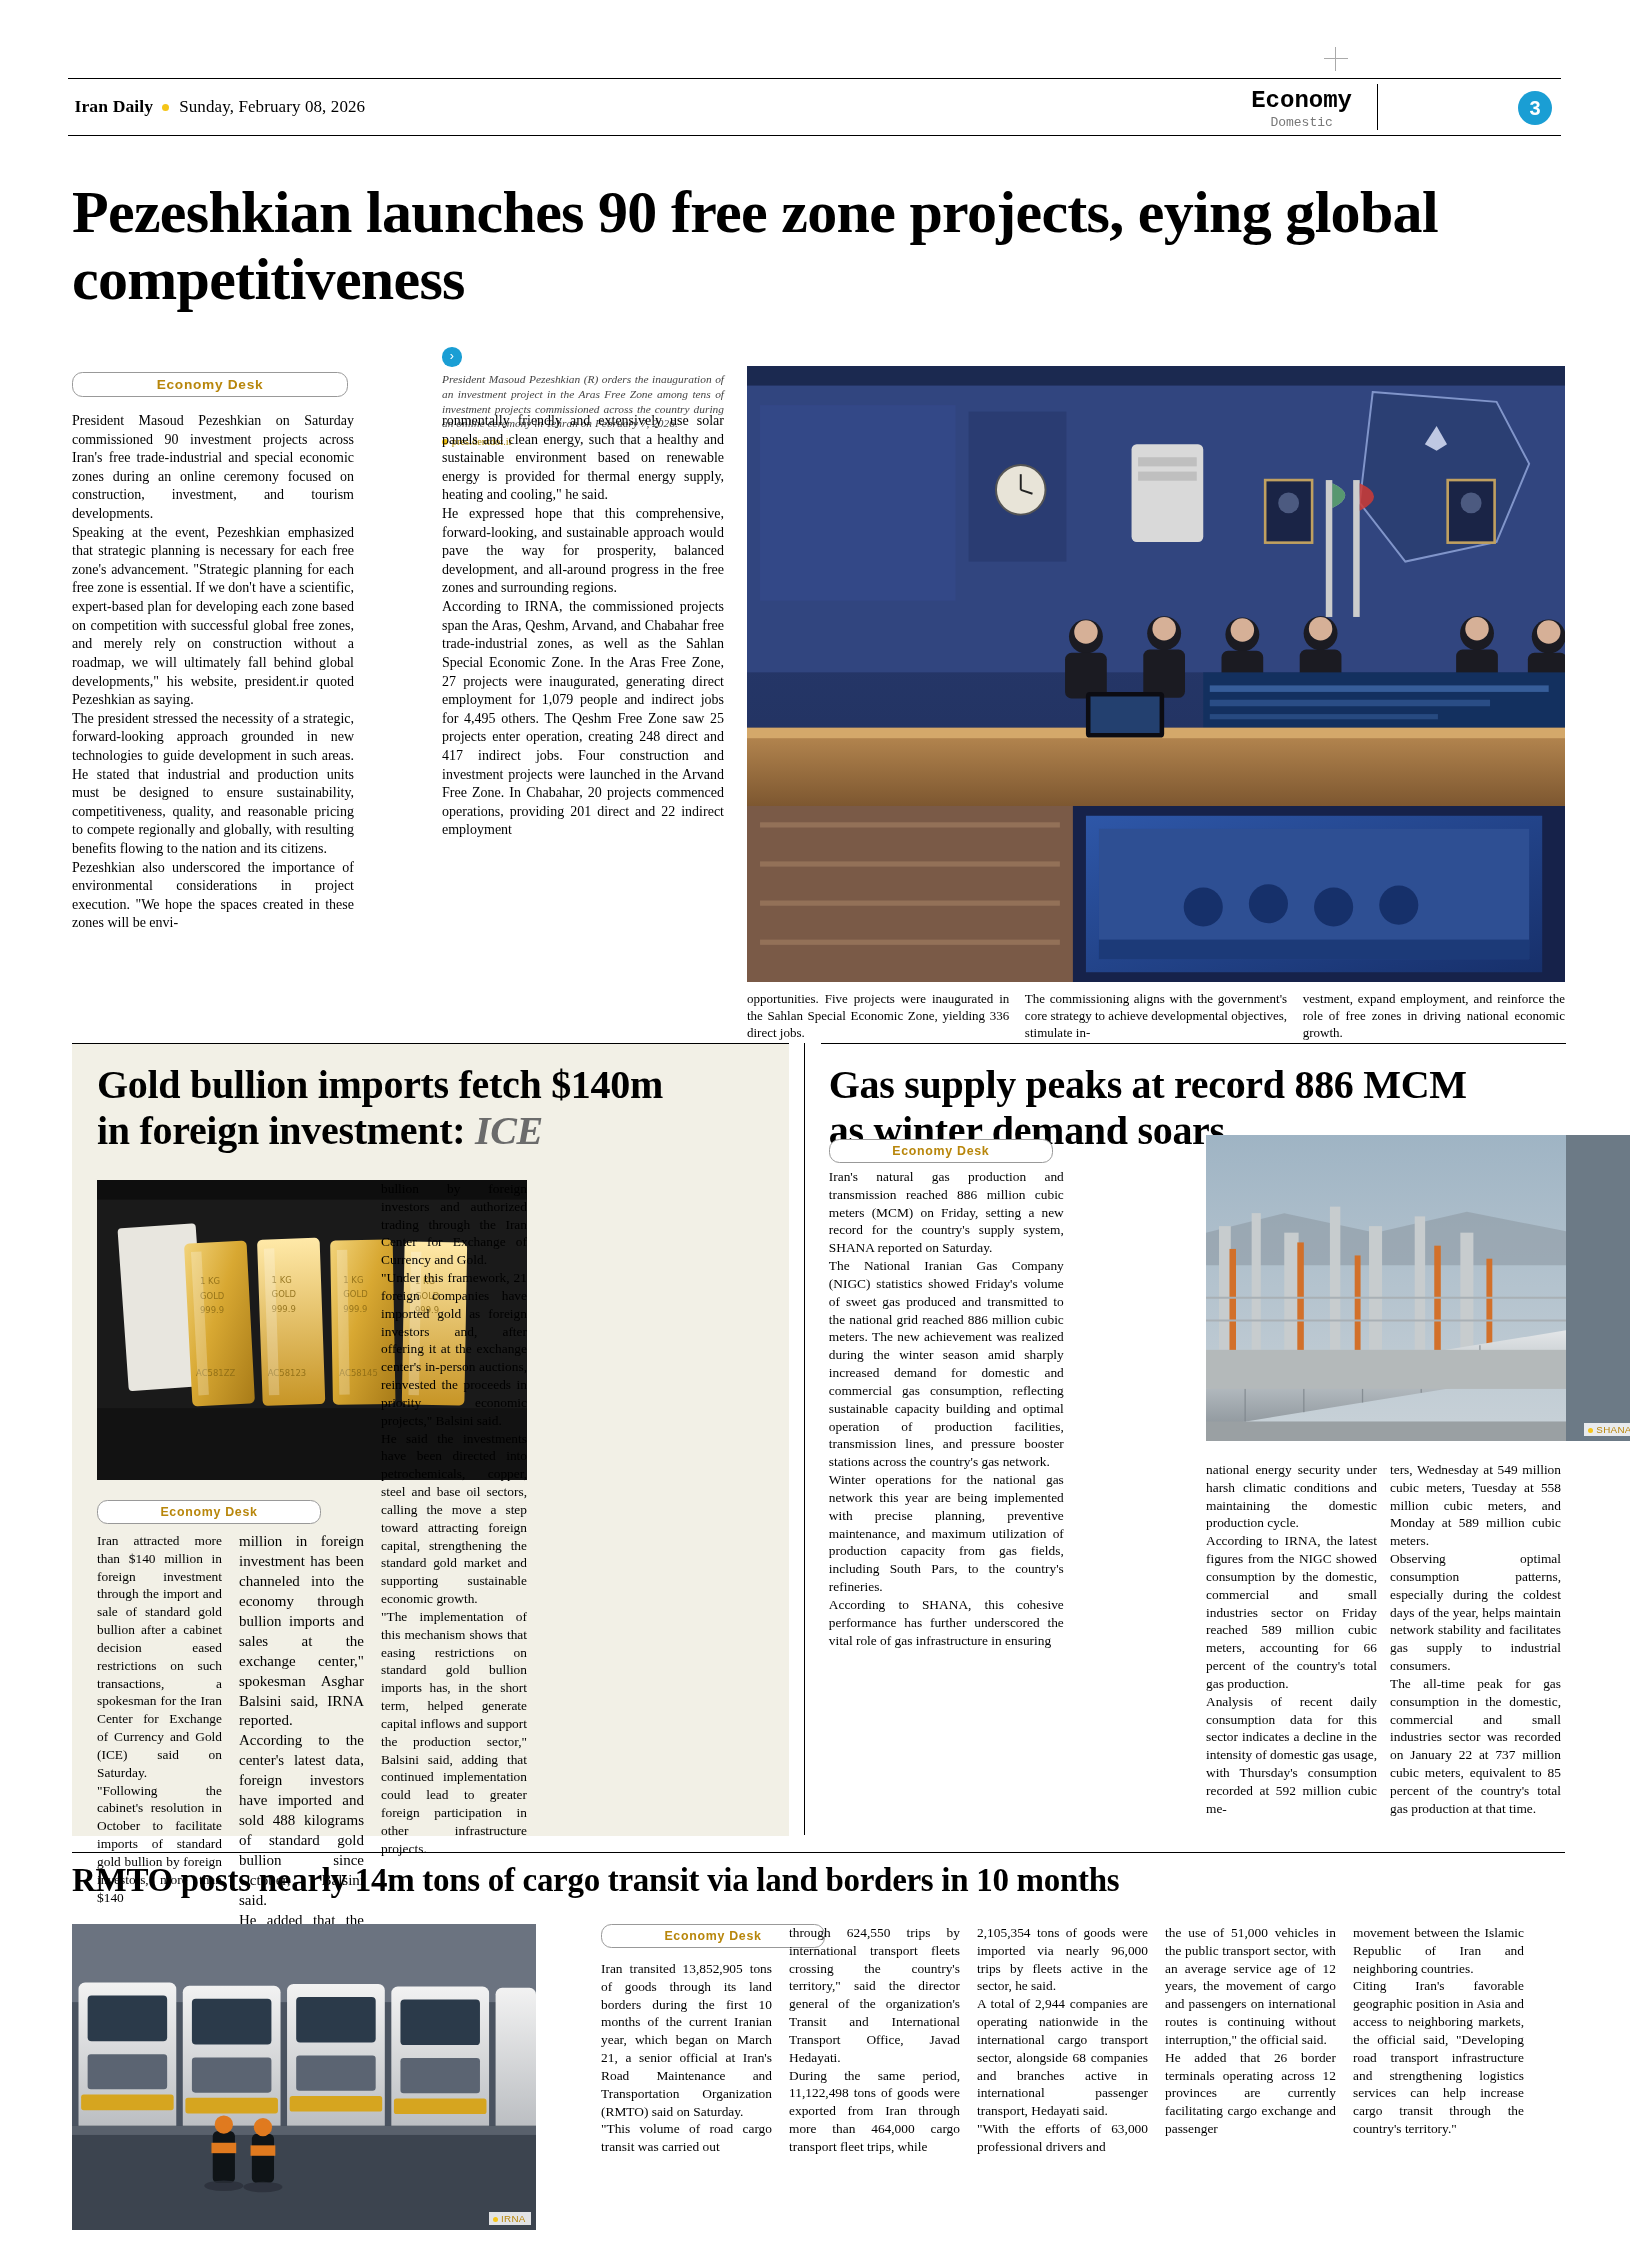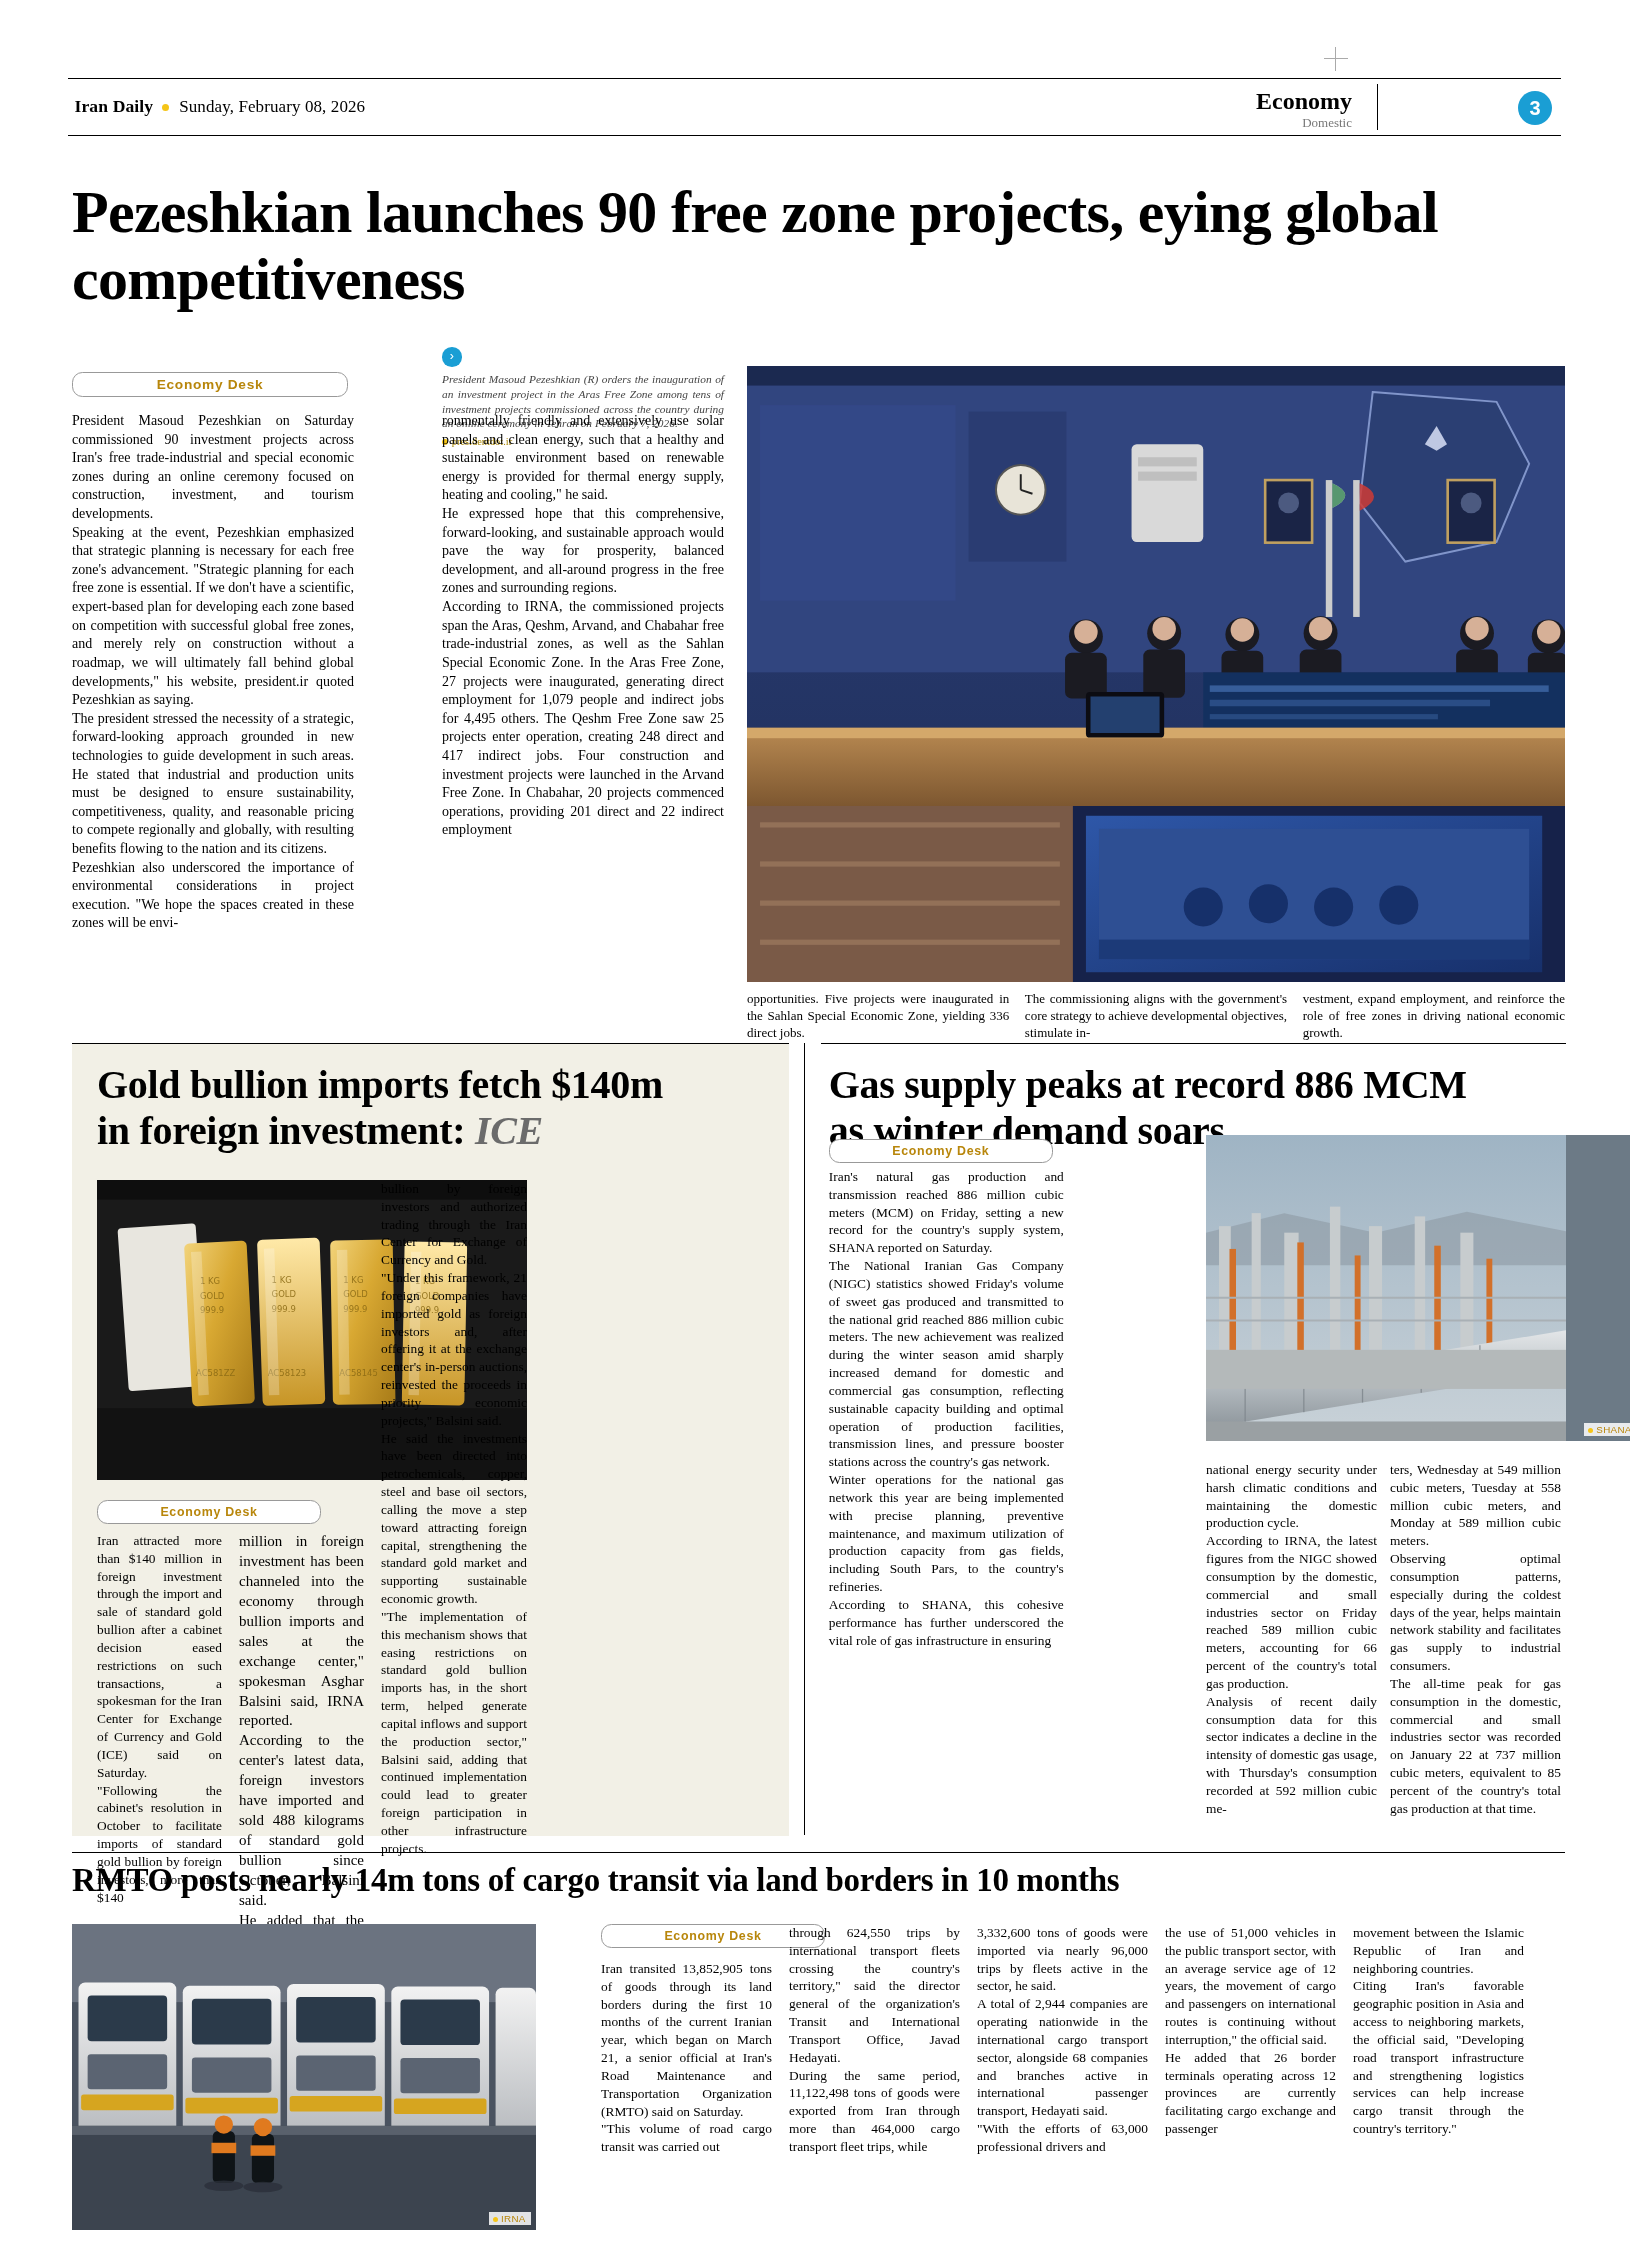--- a/index.html
+++ b/index.html
@@ -72,21 +72,22 @@
     vertical-align: middle;
   }
   .mast-date {
     font-weight: normal;
     font-size: 17px;
   }
   .mast-section {
     position: absolute;
     right: 209px;
     top: 10.4px;
-    text-align: right;
+    text-align: center;
+    font-family: Liberation Mono, monospace;
   }
   .mast-section .sec-title {
     font-size: 24px;
     font-weight: bold;
     line-height: 1.02;
   }
   .mast-section .sec-sub {
     font-size: 13px;
     color: #777;
     margin-top: 1.3px;
@@ -726,21 +727,21 @@
 
     <div class="col" style="left:529px; top:98px; width:171px; font-size:13.4px;">
         <p style="text-indent: 0px;">Iran transited 13,852,905 tons of goods through its land borders during the first 10 months of the current Iranian year, which began on March 21, a senior official at Iran's Road Maintenance and Transportation Organization (RMTO) said on Saturday.</p>
         <p style="text-indent: 0px;">"This volume of road cargo transit was carried out</p>
       </div>
     <div class="col" style="left:717px; top:62px; width:171px; font-size:13.4px;">
         <p style="text-indent: 0px;">through 624,550 trips by international transport fleets crossing the country's territory," said the director general of the organization's Transit and International Transport Office, Javad Hedayati.</p>
         <p style="text-indent: 0px;">During the same period, 11,122,498 tons of goods were exported from Iran through more than 464,000 cargo transport fleet trips, while</p>
       </div>
     <div class="col" style="left:905px; top:62px; width:171px; font-size:13.4px;">
-        <p style="text-indent: 0px;">3,332,600 tons of goods were imported via nearly 96,000 trips by fleets active in the sector, he said.</p>
+        <p style="text-indent: 0px;">2,105,354 tons of goods were imported via nearly 96,000 trips by fleets active in the sector, he said.</p>
         <p style="text-indent: 0px;">A total of 2,944 companies are operating nationwide in the international cargo transport sector, alongside 68 companies and branches active in international passenger transport, Hedayati said.</p>
         <p style="text-indent: 0px;">"With the efforts of 63,000 professional drivers and</p>
       </div>
     <div class="col" style="left:1093px; top:62px; width:171px; font-size:13.4px;">
         <p style="text-indent: 0px;">the use of 51,000 vehicles in the public transport sector, with an average service age of 12 years, the movement of cargo and passengers on international routes is continuing without interruption," the official said.</p>
         <p style="text-indent: 0px;">He added that 26 border terminals operating across 12 provinces are currently facilitating cargo exchange and passenger</p>
       </div>
     <div class="col" style="left:1281px; top:62px; width:171px; font-size:13.4px;">
         <p style="text-indent: 0px;">movement between the Islamic Republic of Iran and neighboring countries.</p>
         <p style="text-indent: 0px;">Citing Iran's favorable geographic position in Asia and access to neighboring markets, the official said, "Developing road transport infrastructure and strengthening logistics services can help increase cargo transit through the country's territory."</p>

